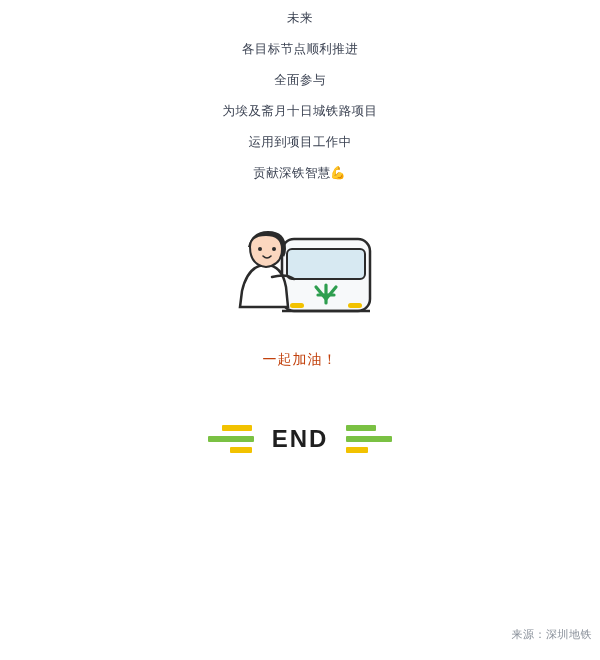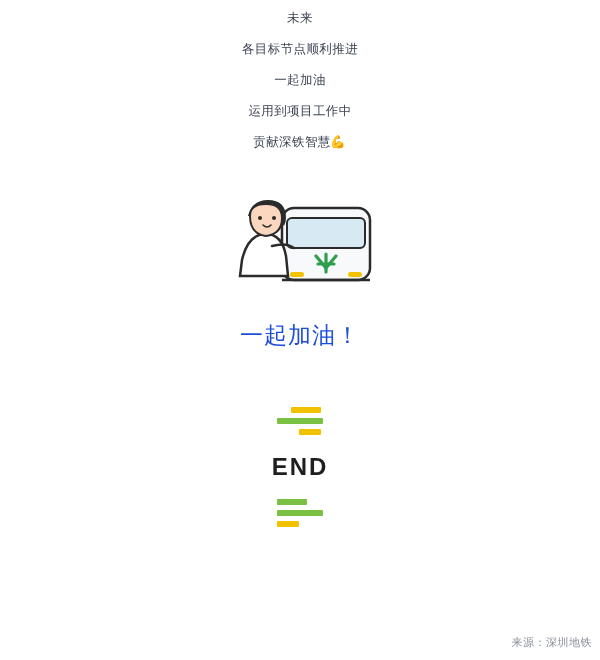--- a/index.html
+++ b/index.html
@@ -40,32 +40,31 @@
   .illo-inner {
     position: absolute;
     left: 50%;
     top: 0;
     transform: translateX(-50%);
     width: 160px;
     height: 118px;
   }
   .caption {
     text-align: center;
-    font-size: 23px;
-    color: #1d4ed8;
+    font-size: 14px;
+    color: #c2410c;
     margin-top: 16px;
     letter-spacing: 1px;
   }
   .end-row {
     margin-top: 56px;
     display: flex;
     align-items: center;
     justify-content: center;
     gap: 18px;
-    flex-direction: column;
   }
   .end-text {
     font-size: 24px;
     font-weight: bold;
     letter-spacing: 2px;
     color: #1f1f1f;
   }
   .dashes {
     display: flex;
     flex-direction: column;
@@ -78,35 +77,36 @@
   }
   .dash.d1 { width: 30px; background: #f2c200; margin-left: 14px;}
   .dash.d2 { width: 46px; background: #7ac143; margin-left: 0;}
   .dash.d3 { width: 22px; background: #f2c200; margin-left: 22px;}
   .dashes.right .d1 { width: 30px; background: #7ac143; margin-left: 0;}
   .dashes.right .d2 { width: 46px; background: #7ac143; margin-left: 0;}
   .dashes.right .d3 { width: 22px; background: #f2c200; margin-left: 0;}
   .source {
     position: absolute;
     right: 8px;
-    bottom: 10px;
+    bottom: 18px;
     font-size: 11px;
     color: #888f99;
     letter-spacing: 0.5px;
   }
 </style>
 </head>
 <body>
 
 <div class="page">
 
   <div class="lines">
     <div class="line">未来</div>
     <div class="line">各目标节点顺利推进</div>
-    <div class="line">一起加油</div>
+    <div class="line">全面参与</div>
+    <div class="line">为埃及斋月十日城铁路项目</div>
     <div class="line">运用到项目工作中</div>
     <div class="line">贡献深铁智慧💪</div>
   </div>
 
   <div class="illustration">
     <div class="illo-inner">
       <svg width="160" height="118" viewBox="0 0 160 118" xmlns="http://www.w3.org/2000/svg">
 
         <g>
           <rect x="62" y="22" width="88" height="72" rx="12" ry="12" fill="#f7f9fa" stroke="#2b2b2b" stroke-width="2.5"></rect>

